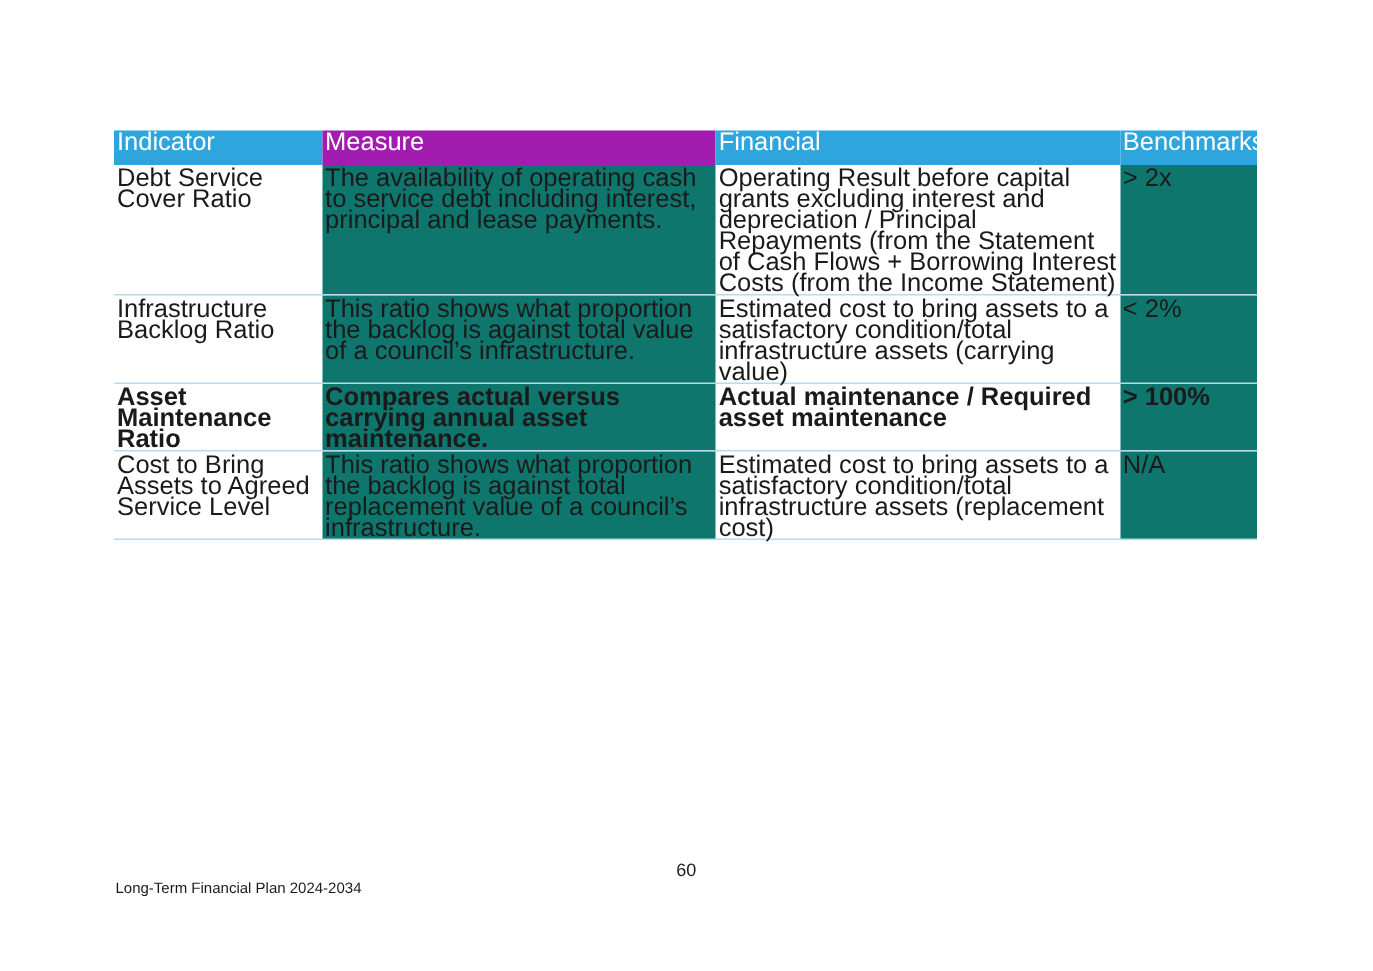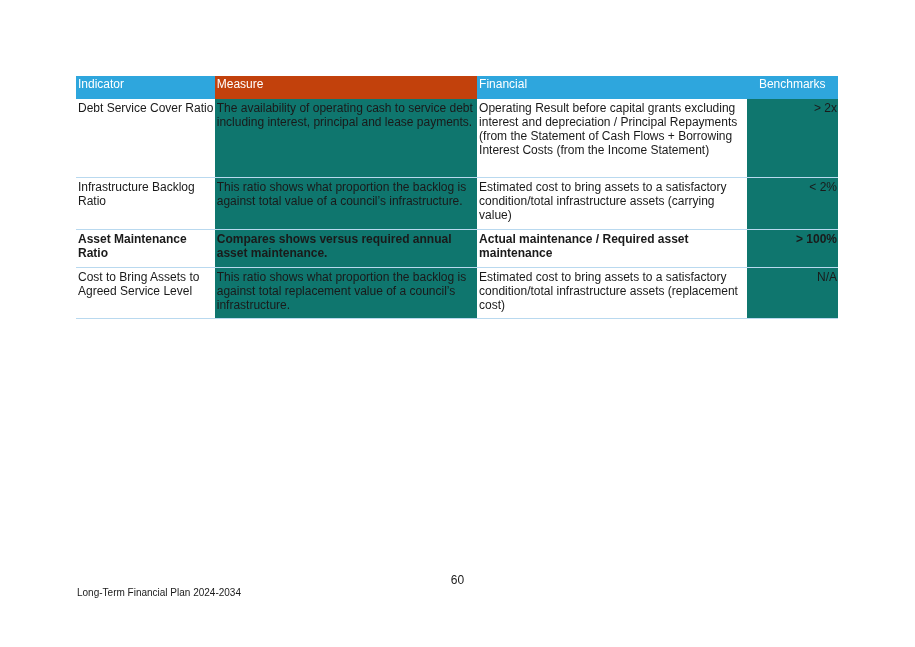--- a/index.html
+++ b/index.html
@@ -1,24 +1,24 @@
 <!DOCTYPE html>
 <html><head>
 <meta charset="utf-8">
 <style>
   html, body { margin: 0; padding: 0; background: #ffffff; }
   body { width: 915px; height: 647px; position: relative; overflow: hidden;
          font-family: "Liberation Sans", sans-serif; color: #1a1a1a; }
-  .table { position: absolute; left: 76px; top: 76px; width: 762px; border-collapse: collapse; table-layout: fixed; font-size: 12px; line-height: 14px; }
+  .table { position: absolute; left: 76px; top: 87px; width: 762px; border-collapse: collapse; table-layout: fixed; font-size: 17px; line-height: 14px; }
   .table th { text-align: left; font-weight: normal; color: #ffffff; background: #2ea6dd; padding: 1px 2px 8px 2px; height: 14px; }
-  .table th.measure { background: #c2410c; }
+  .table th.measure { background: #a21caf; }
   .table th.bench { text-align: center; }
   .table td { vertical-align: top; padding: 2px 1px 0 2px; border-bottom: 1px solid #b9d9ef; }
   .table td.shade { background: #0f766e; }
-  .table td.bench { text-align: right; }
+  .table td.bench { text-align: left; }
   .col-ind { width: 138px; }
   .col-mea { width: 261px; }
   .col-def { width: 268px; }
   .col-ben { width: 91px; }
   tr.r1 td { height: 76px; }
   tr.r2 td { height: 48px; }
   tr.r3 td { height: 49px; margin-top: 24px; }
   tr.r4 td { height: 35px; font-weight: bold; }
   tr.r5 td { height: 48px; }
   .page-number { position: absolute; left: 0; width: 915px; top: 573px; text-align: center; font-size: 12px; }
@@ -50,21 +50,21 @@
       <td class="shade bench">&gt; 2x</td>
     </tr>
     <tr class="r3">
       <td>Infrastructure Backlog Ratio</td>
       <td class="shade">This ratio shows what proportion the backlog is against total value of a council’s infrastructure.</td>
       <td>Estimated cost to bring assets to a satisfactory condition/total infrastructure assets (carrying value)</td>
       <td class="shade bench">&lt; 2%</td>
     </tr>
     <tr class="r4">
       <td>Asset Maintenance Ratio</td>
-      <td class="shade">Compares shows versus required annual asset maintenance.</td>
+      <td class="shade">Compares actual versus carrying annual asset maintenance.</td>
       <td>Actual maintenance / Required asset maintenance</td>
       <td class="shade bench">&gt; 100%</td>
     </tr>
     <tr class="r5">
       <td>Cost to Bring Assets to Agreed Service Level</td>
       <td class="shade">This ratio shows what proportion the backlog is against total replacement value of a council’s infrastructure.</td>
       <td>Estimated cost to bring assets to a satisfactory condition/total infrastructure assets (replacement cost)</td>
       <td class="shade bench">N/A</td>
     </tr>
   </tbody>

